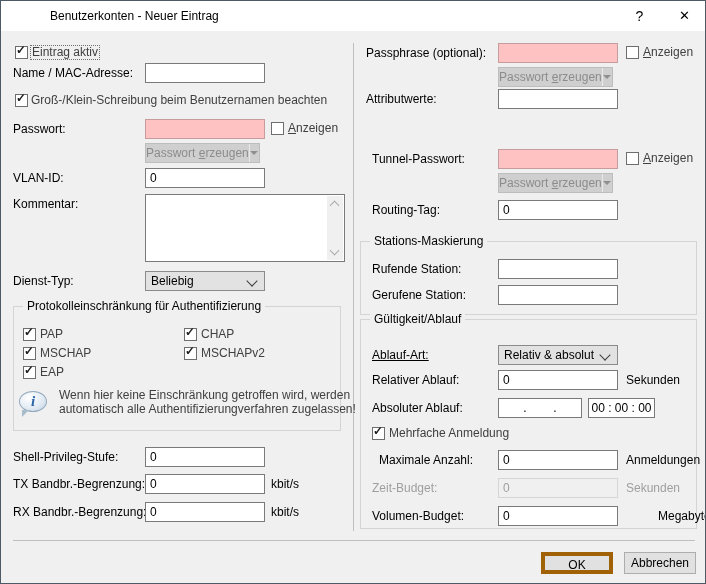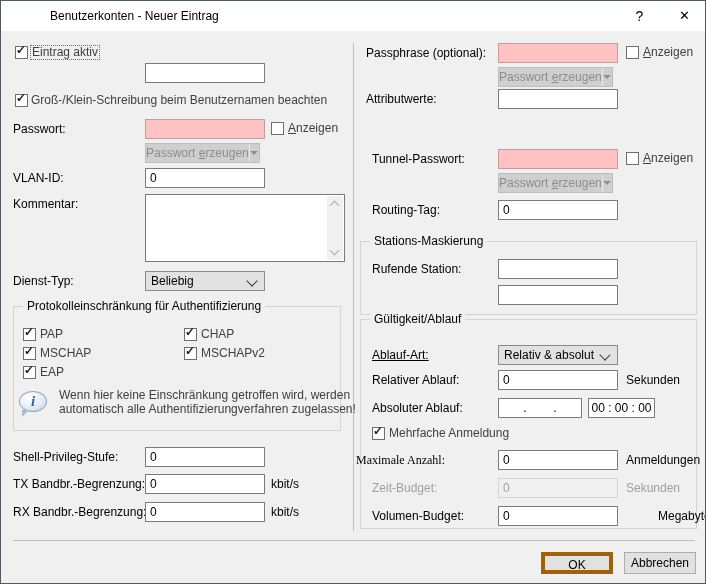--- a/index.html
+++ b/index.html
@@ -65,20 +65,21 @@
   </div>
 
   <div class="vline"></div>
   <div class="hline"></div>
 
   <div class="cb" style="left:14px;top:45px;">
       <span class="mark">✓</span>
     </div>
   <div class="cblbl focusrect" style="left:30px;top:45px;">Eintrag aktiv</div>
 
+  <div class="lbl" style="left:12px;top:62px;">Name / MAC-Adresse:</div>
   <input class="inp" style="left: 144px; top: 62px;">
 
   <div class="cb" style="left:14px;top:93px;">
       <span class="mark">✓</span>
     </div>
   <div class="cblbl" style="left:30px;top:93px;">Groß-/Klein-Schreibung beim Benutzernamen beachten</div>
 
   <div class="lbl" style="left:12px;top:118px;">Passwort:</div>
   <input class="inp pink" type="password" style="left: 144px; top: 118px;">
   <div class="cb" style="left:270px;top:121px;"></div>
@@ -178,20 +179,21 @@
       </span>
   </div>
   <div class="lbl" style="left:371px;top:199px;">Routing-Tag:</div>
   <input class="inp" style="left: 497px; top: 199px;" value="0">
 
   <div class="group" style="left:359px;top:240px;width:337px;height:74px;">
     <span class="gtitle">Stations-Maskierung</span>
   </div>
   <div class="lbl" style="left:371px;top:258px;">Rufende Station:</div>
   <input class="inp" style="left: 497px; top: 258px;">
+  <div class="lbl" style="left:371px;top:284px;">Gerufene Station:</div>
   <input class="inp" style="left: 497px; top: 284px;">
 
   <div class="group" style="left:359px;top:318px;width:337px;height:210px;">
     <span class="gtitle">Gültigkeit/Ablauf</span>
   </div>
   <div class="lbl" style="left:371px;top:344px;text-decoration:underline;">Ablauf-Art:</div>
   <div class="combo" style="left:497px;top:344px;">
     <span>Relativ &amp; absolut</span>
     <span class="chev"></span>
   </div>
@@ -201,21 +203,21 @@
 
   <div class="lbl" style="left:371px;top:397px;">Absoluter Ablauf:</div>
   <input class="inp ctr" style="left: 497px; top: 397px; width: 84px;" value=".        .">
   <input class="inp ctr" style="left: 587px; top: 397px; width: 67px;" value="00 : 00 : 00">
 
   <div class="cb" style="left:371px;top:426px;">
       <span class="mark">✓</span>
     </div>
   <div class="cblbl" style="left:388px;top:426px;">Mehrfache Anmeldung</div>
 
-  <div class="lbl" style="left:355px;top:449px;font-family:Liberation Serif, serif;">Maximale Anzahl:</div>
+  <div class="lbl" style="left:378px;top:449px;">Maximale Anzahl:</div>
   <input class="inp" style="left: 497px; top: 449px;" value="0">
   <div class="lbl" style="left:625px;top:449px;">Anmeldungen</div>
 
   <div class="lbl gray" style="left:371px;top:477px;">Zeit-Budget:</div>
   <input class="inp dis" style="left: 497px; top: 477px;" disabled="" value="0">
   <div class="lbl gray" style="left:625px;top:477px;">Sekunden</div>
 
   <div class="lbl" style="left:371px;top:505px;">Volumen-Budget:</div>
   <input class="inp" style="left: 497px; top: 505px;" value="0">
   <div class="lbl" style="left:625px;top:505px;margin-left:32px;">Megabyte</div>

